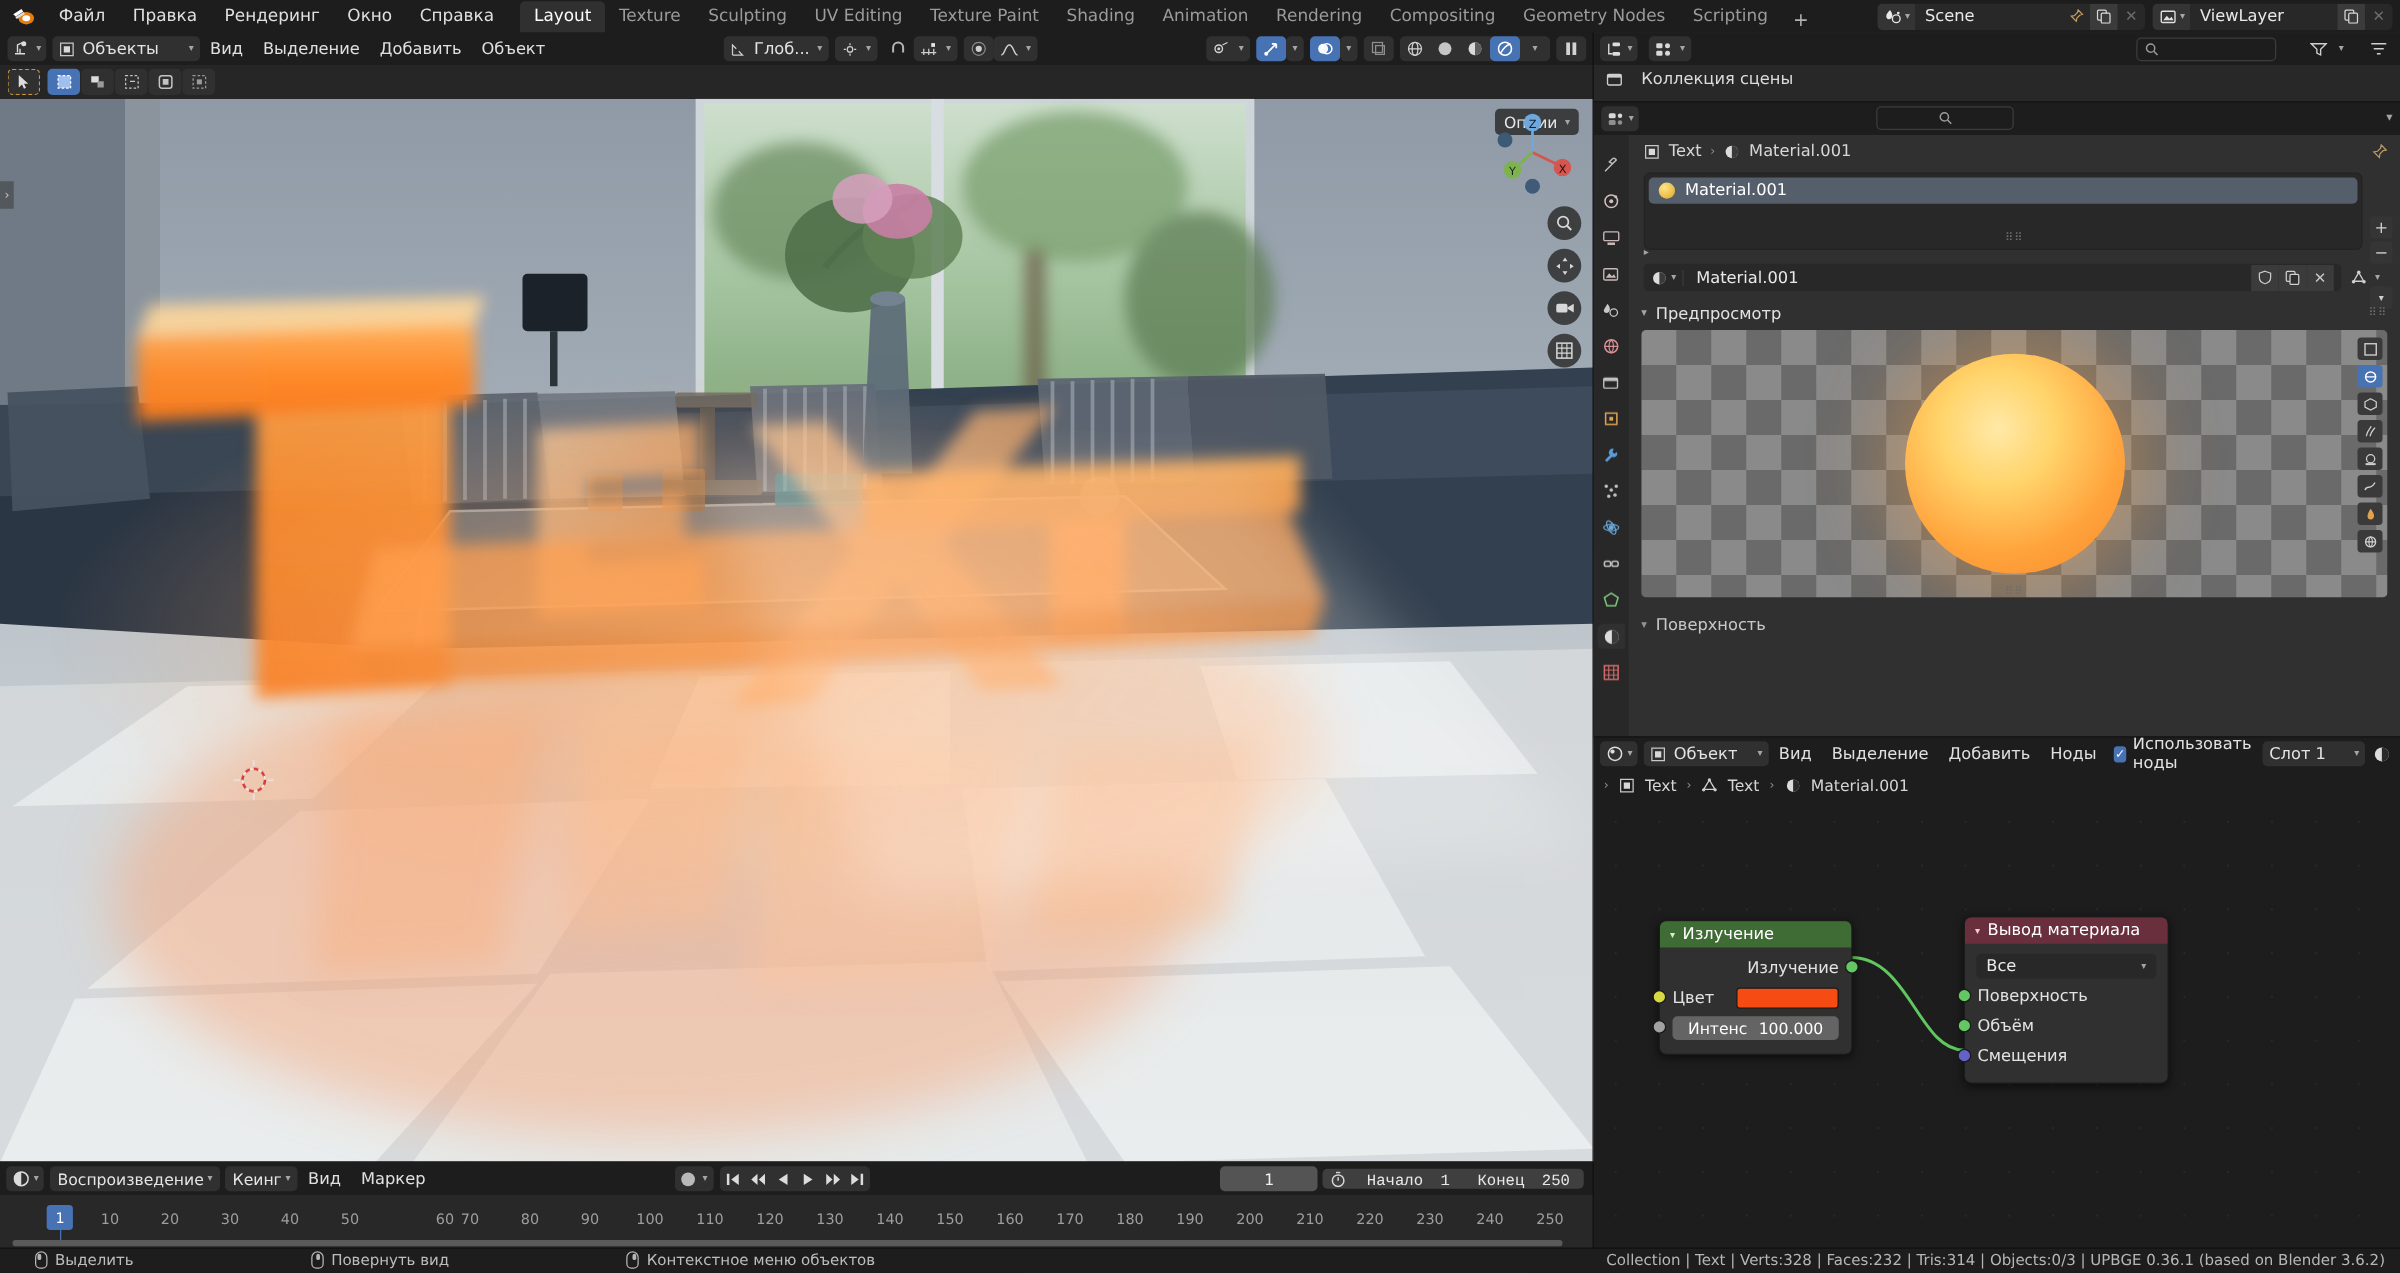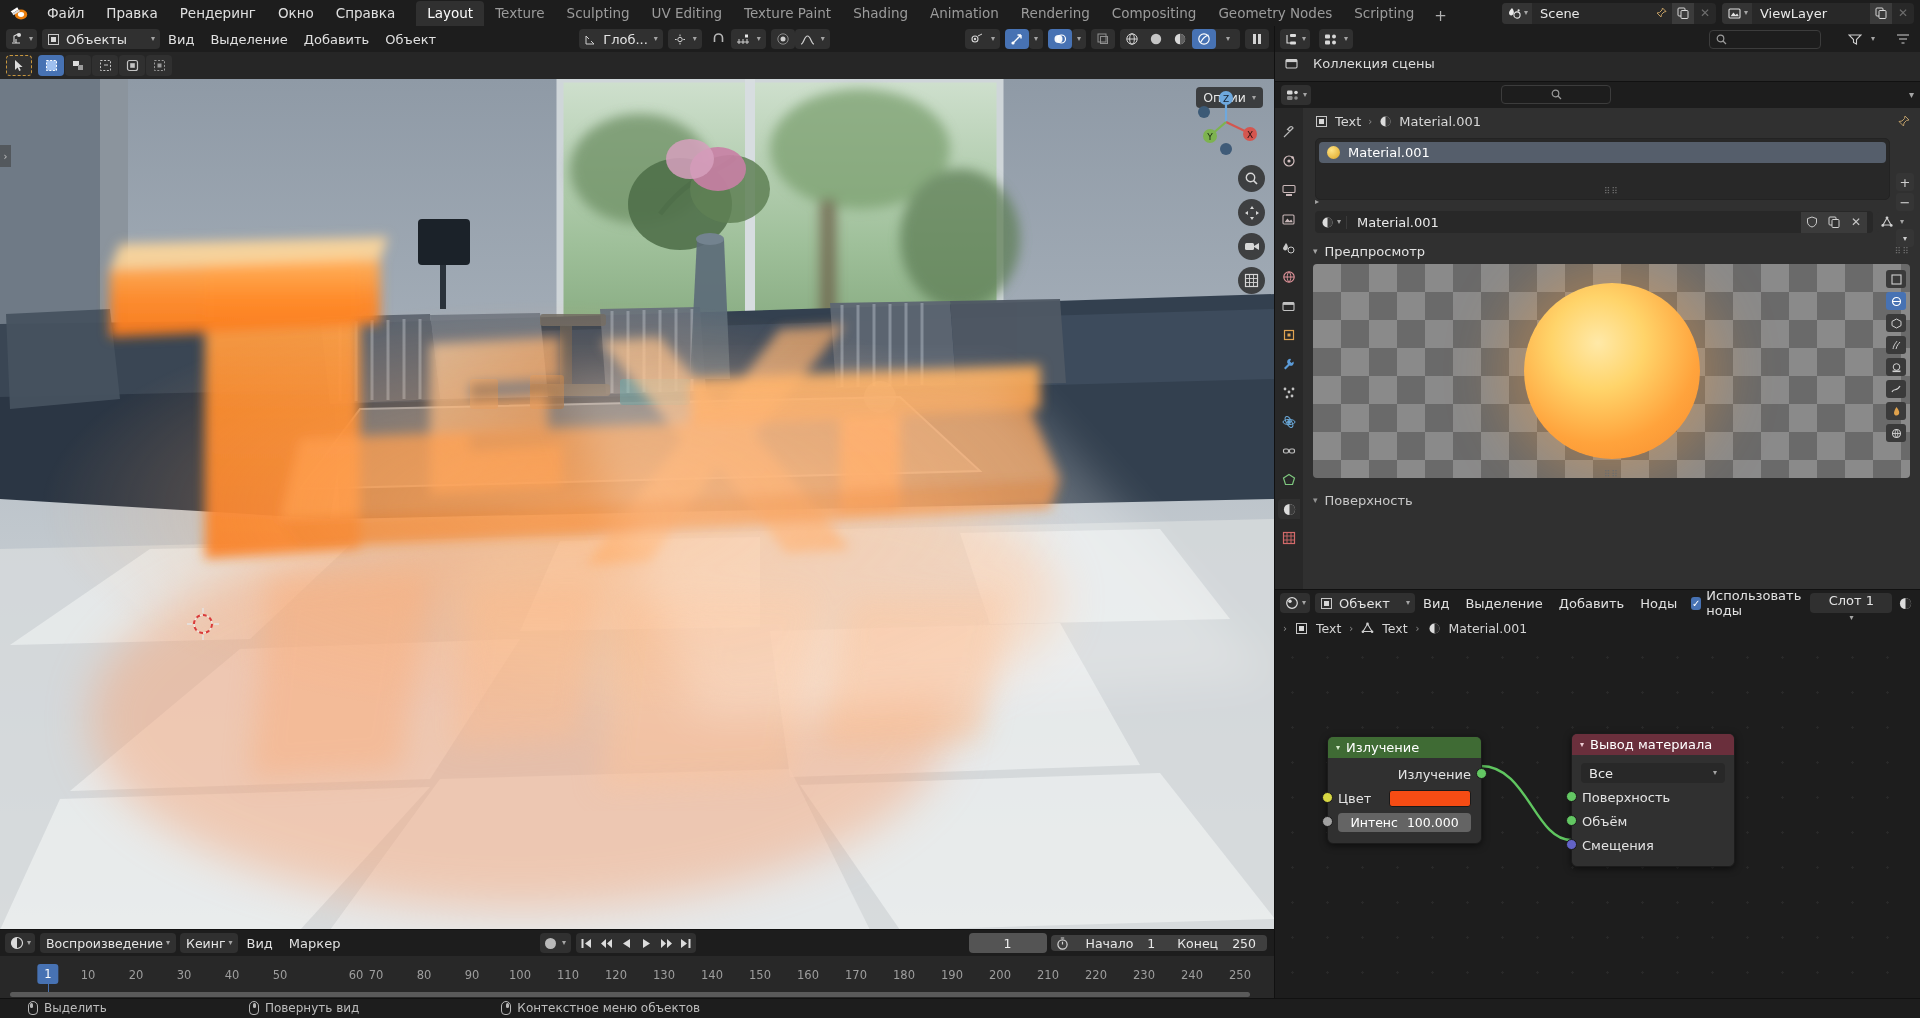--- a/index.html
+++ b/index.html
@@ -863,21 +863,21 @@
             <svg width="12" height="11" viewBox="0 0 12 11">
                 <path d="M1 1 L7 5.5 L1 10 Z" fill="#dcdcdc"></path>
                 <rect x="8.5" y="1" width="2" height="9" fill="#dcdcdc"></rect>
               </svg>
           </div>
         </div>
       </div>
 
       <div class="tl-right">
         <div class="num-field" style="width:78px;">1</div>
-        <div style="display:flex;align-items:center;background:#3f3f3f;border-radius:4px;height:16px;">
+        <div style="display:flex;background:#3f3f3f;border-radius:4px;height:16px;font-family:Liberation Mono, monospace;">
           <div style="width:24px;display:flex;align-items:center;justify-content:center;">
             <svg width="13" height="13" viewBox="0 0 13 13">
                 <circle cx="6.5" cy="7.5" r="4.6" fill="none" stroke="#d6d6d6" stroke-width="1.2"></circle>
                 <path d="M6.5 7.5 V4.8 M4.8 1 H8.2" stroke="#d6d6d6" stroke-width="1.2"></path>
               </svg>
           </div>
           <div class="range-field" style="background:transparent;">
             <span>Начало</span>
             <span>1</span>
           </div>
@@ -1241,21 +1241,21 @@
       </div>
       <div class="hdr-menu">Вид</div>
       <div class="hdr-menu">Выделение</div>
       <div class="hdr-menu">Добавить</div>
       <div class="hdr-menu">Ноды</div>
       <div style="display:flex;align-items:center;gap:5px;margin-left:6px;">
         <span class="sh-check">✓</span>
         <span style="font-size:13px;color:#e2e2e2;">Использовать ноды</span>
       </div>
       <div style="flex:1"></div>
-      <div class="dropdown" style="min-width:82px;flex-direction:column;">
+      <div class="dropdown" style="min-width:82px;">
         <span style="flex:1">Слот 1</span>
         <span class="chev">▾</span>
       </div>
       <div style="width:5px"></div>
       <div class="iconbtn">
         <svg width="15" height="15" viewBox="0 0 15 15">
             <circle cx="7.5" cy="7.5" r="5.6" fill="#dcdcdc"></circle>
             <path d="M7.5 1.9 a5.6 5.6 0 0 1 0 11.2 Z" fill="#2a2a2a"></path>
           </svg>
       </div>
@@ -1353,20 +1353,21 @@
     <div style="width:100px"></div>
     <div class="sb-item">
       <span class="mouse-ico m"></span>
       <span>Повернуть вид</span>
     </div>
     <div style="width:100px"></div>
     <div class="sb-item">
       <span class="mouse-ico r"></span>
       <span>Контекстное меню объектов</span>
     </div>
+    <div class="sb-right">Collection | Text | Verts:328 | Faces:232 | Tris:314 | Objects:0/3 | UPBGE 0.36.1 (based on Blender 3.6.2)</div>
   </div>
 
   <div class="divider" style="left:1274px; top:26px; width:1px; height:973px;"></div>
   <div class="divider" style="left:0; top:929px; width:1275px; height:1px;"></div>
   <div class="divider" style="left:1275px; top:81px; width:645px; height:1px;"></div>
   <div class="divider" style="left:1275px; top:589px; width:645px; height:1px;"></div>
   <div class="divider" style="left:0; top:998px; width:1920px; height:1px;"></div>
 </div>
 
 </body></html>

